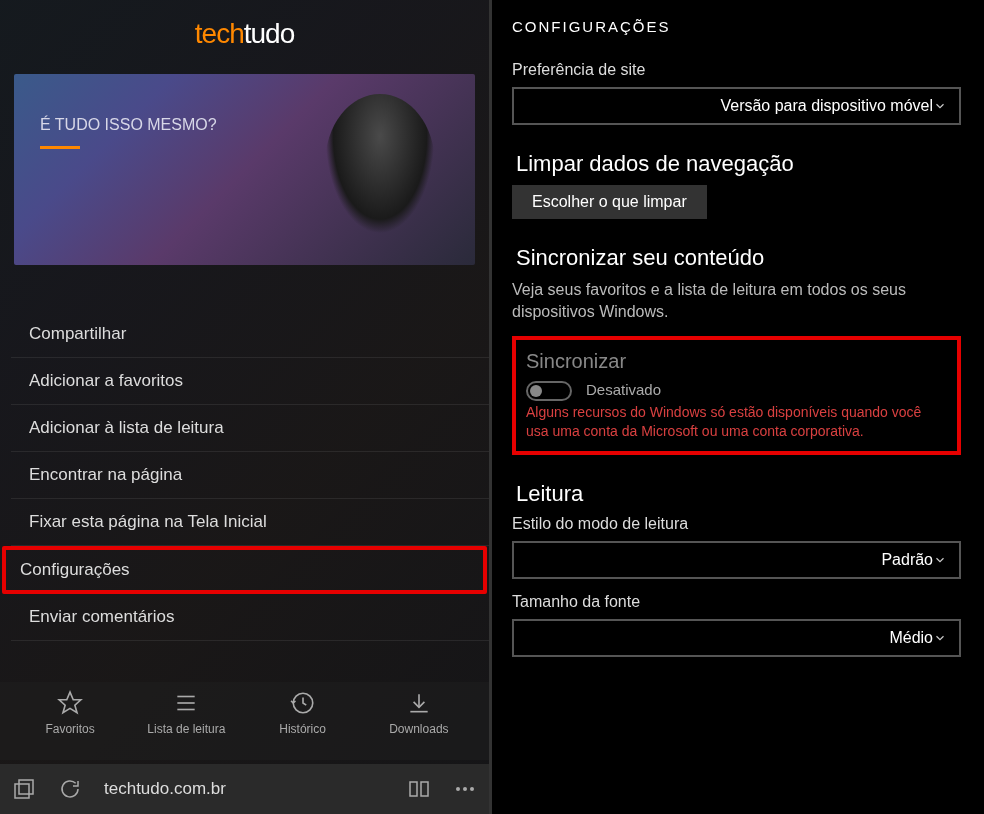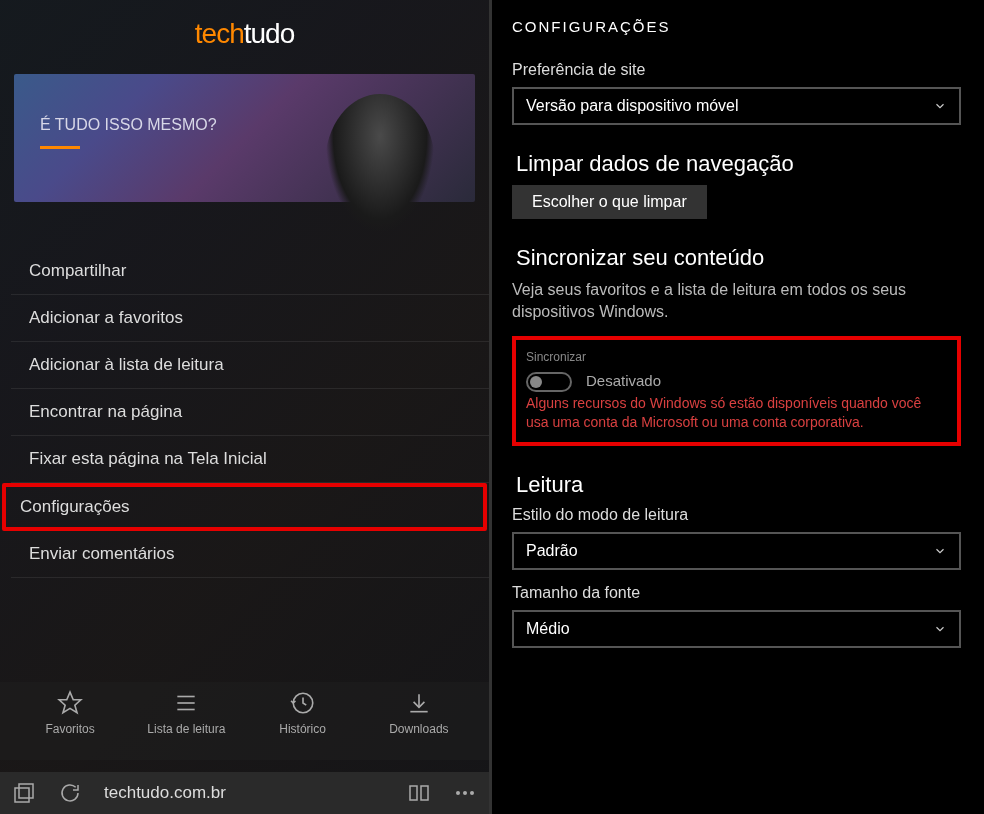--- a/index.html
+++ b/index.html
@@ -42,21 +42,21 @@
       padding: 18px 0 14px;
       font-size: 28px;
       font-weight: 300;
       letter-spacing: -1px;
     }
     .logo .tech { color: #ff8800; }
     .logo .tudo { color: #fff; }
     .hero {
       position: relative;
       margin: 10px 14px 0;
-      height: 128px;
+      height: 191px;
       background: linear-gradient(135deg, #3a5a8a 0%, #4a4a8a 25%, #5a3a6a 50%, #2a2a3a 100%);
       border-radius: 2px;
       display: flex;
       align-items: flex-end;
       padding: 16px;
     }
     .hero-darkfig {
       position: absolute;
       right: 40px;
       top: 20px;
@@ -123,21 +123,21 @@
     }
     .appbar-icon {
       width: 26px;
       height: 26px;
     }
     .url-bar {
       position: absolute;
       bottom: 0;
       left: 0;
       right: 0;
-      height: 42px;
+      height: 50px;
       background: #2a2a2a;
       display: flex;
       align-items: center;
       padding: 0 12px;
       gap: 22px;
     }
     .url-icon {
       width: 24px;
       height: 24px;
       color: #aaa;
@@ -172,21 +172,21 @@
       background: transparent;
       color: #fff;
       font-size: 16px;
       padding: 8px 12px;
       display: flex;
       justify-content: space-between;
       align-items: center;
       cursor: pointer;
       margin-bottom: 10px;
     }
-    .select-box.wide { width: 100%; }
+    .select-box.wide { width: 100%; justify-content: flex-end; }
     .chevron {
       width: 14px;
       height: 14px;
     }
     .btn-flat {
       background: #333;
       color: #fff;
       font-size: 16px;
       padding: 8px 20px;
       border: none;
@@ -199,21 +199,21 @@
       line-height: 1.35;
       margin-top: 4px;
     }
     .sync-box {
       border: 4px solid #e60000;
       padding: 10px 10px 10px;
       margin-top: 14px;
     }
     .sync-label {
       color: #888;
-      font-size: 12px;
+      font-size: 20px;
       margin-bottom: 8px;
     }
     .toggle-row {
       display: flex;
       align-items: flex-start;
       gap: 14px;
       margin-bottom: 2px;
     }
     .toggle {
       width: 46px;

